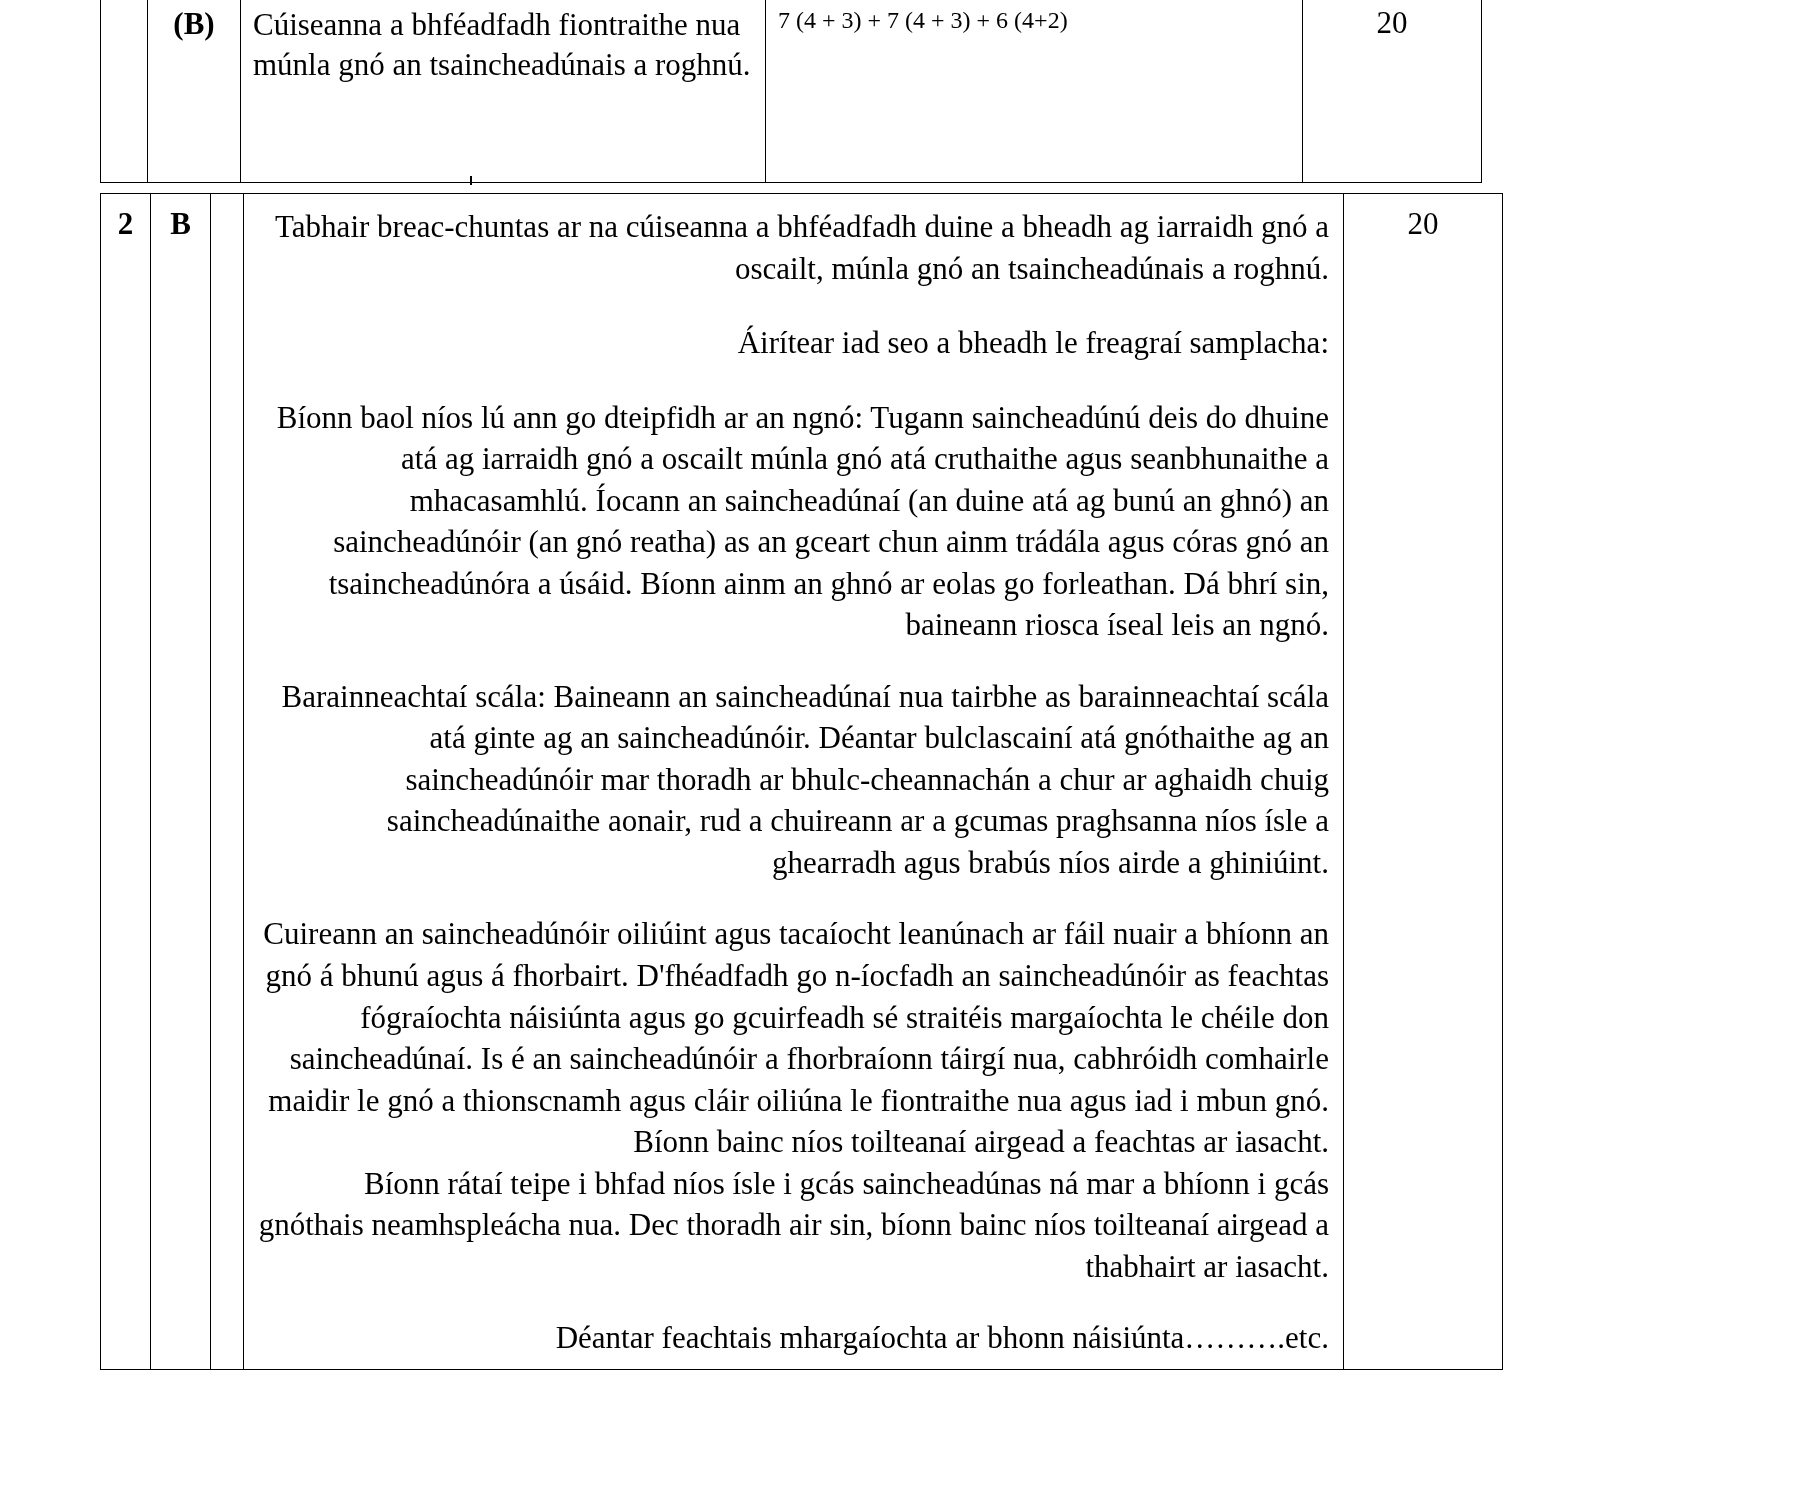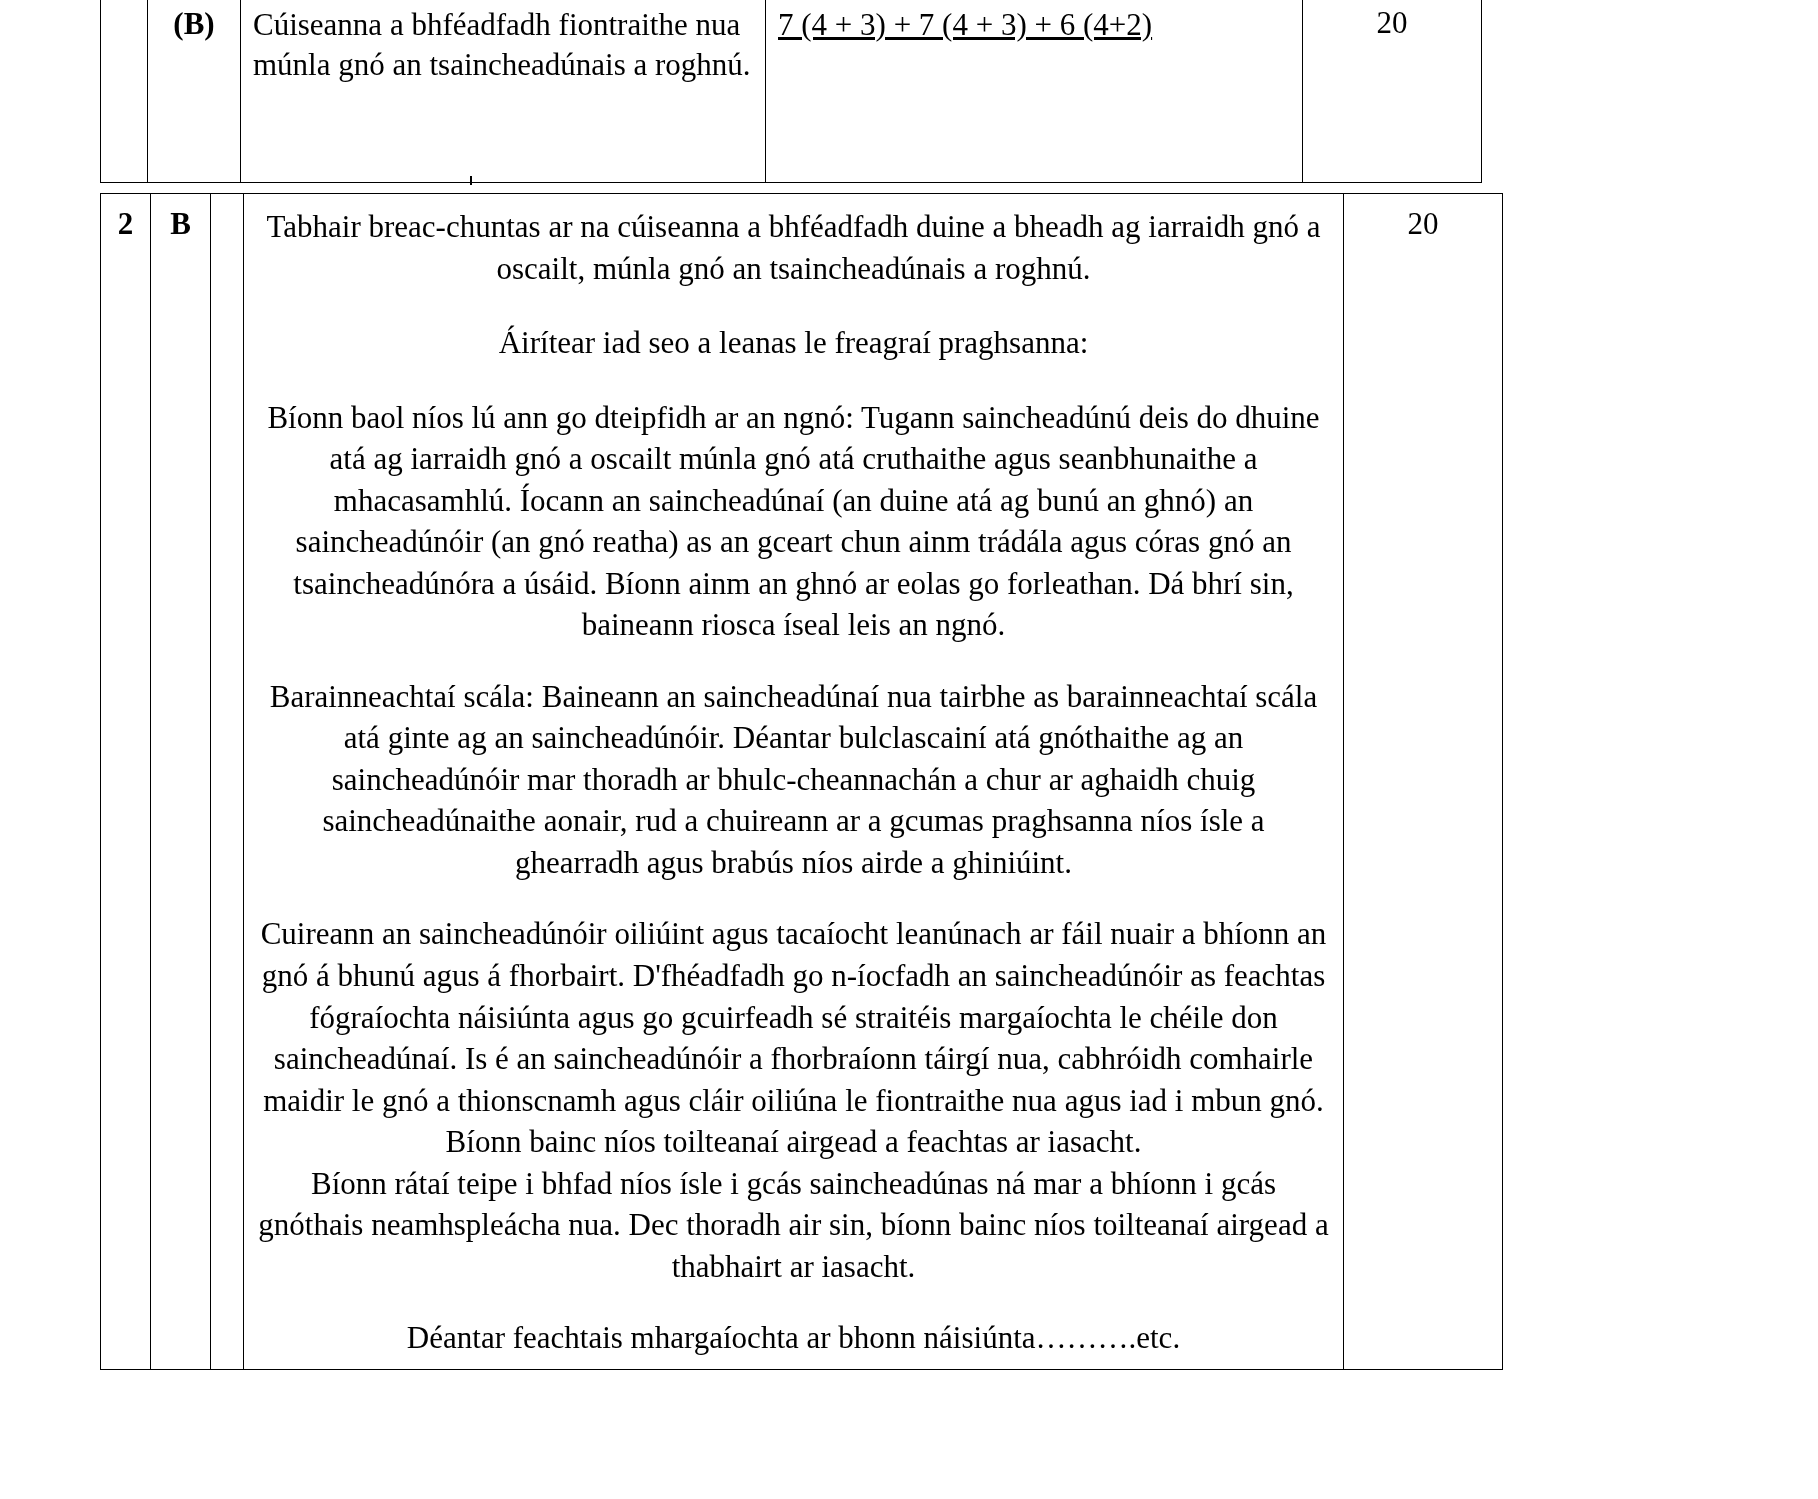--- a/index.html
+++ b/index.html
@@ -61,23 +61,22 @@
     line-height: 1.30;
   }
 
   .marks-text {
     font-size: 31px;
     text-align: center;
     padding-top: 6px;
   }
 
   .formula-text {
-    font-size: 31px;
+    font-size: 24px;
     line-height: 1.30;
-    text-decoration: underline;
   }
 
   
   .table-main {
     position: absolute;
     left: 100px;
     top: 193px;
     width: 1402px;
     border-collapse: collapse;
     table-layout: fixed;
@@ -109,21 +108,21 @@
   .marks-cell {
     font-size: 31px;
     text-align: center;
     padding-top: 12px;
   }
 
   p.para {
     margin: 0 0 0 0;
     font-size: 31px;
     line-height: 1.34;
-    text-align: center;
+    text-align: right;
   }
   p.para + p.para {
     margin-top: 0;
   }
   .gap-lg { height: 33px; }
   .gap-md { height: 30px; }
 
   b.lead { font-weight: normal; }
 
   .stray-tick {
@@ -190,21 +189,21 @@
         <td>
           <div class="qnum"></div>
         </td>
         <td>
           <div class="body-cell">
 
             <p class="para">Tabhair breac-chuntas ar na cúiseanna a bhféadfadh duine a bheadh ag iarraidh gnó a oscailt, múnla gnó an tsaincheadúnais a roghnú.</p>
 
             <div class="gap-lg"></div>
 
-            <p class="para">Áirítear iad seo a leanas le freagraí praghsanna:</p>
+            <p class="para">Áirítear iad seo a bheadh le freagraí samplacha:</p>
 
             <div class="gap-lg"></div>
 
             <p class="para"><b class="lead">Bíonn baol níos lú ann go dteipfidh ar an ngnó:</b><span> Tugann saincheadúnú deis do dhuine atá ag iarraidh gnó a oscailt múnla gnó atá cruthaithe agus seanbhunaithe a mhacasamhlú. Íocann an saincheadúnaí (an duine atá ag bunú an ghnó) an saincheadúnóir (an gnó reatha) as an gceart chun ainm trádála agus córas gnó an tsaincheadúnóra a úsáid. Bíonn ainm an ghnó ar eolas go forleathan. Dá bhrí sin, baineann riosca íseal leis an ngnó.</span></p>
 
             <div class="gap-md"></div>
 
             <p class="para"><b class="lead">Barainneachtaí scála:</b><span> Baineann an saincheadúnaí nua tairbhe as barainneachtaí scála atá ginte ag an saincheadúnóir. Déantar bulclascainí atá gnóthaithe ag an saincheadúnóir mar thoradh ar bhulc-cheannachán a chur ar aghaidh chuig saincheadúnaithe aonair, rud a chuireann ar a gcumas praghsanna níos ísle a ghearradh agus brabús níos airde a ghiniúint.</span></p>
 
             <div class="gap-md"></div>

